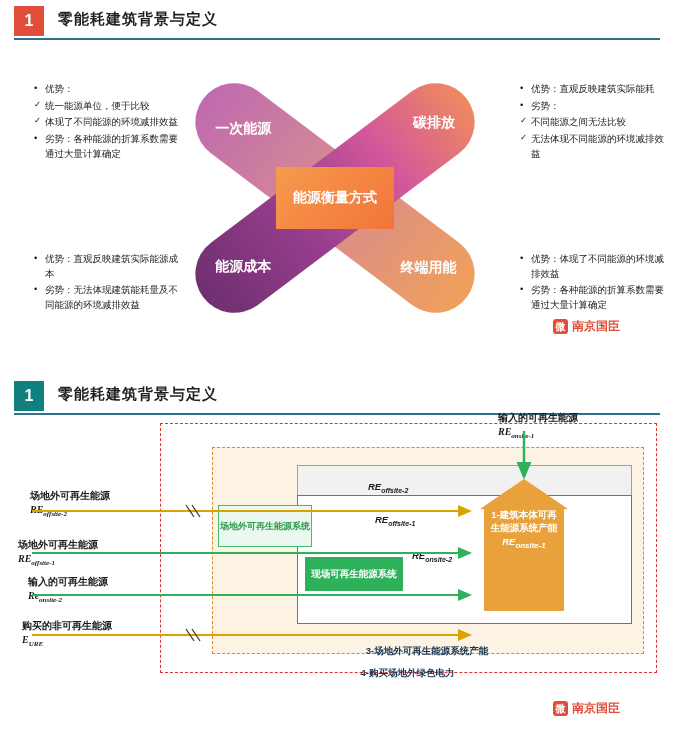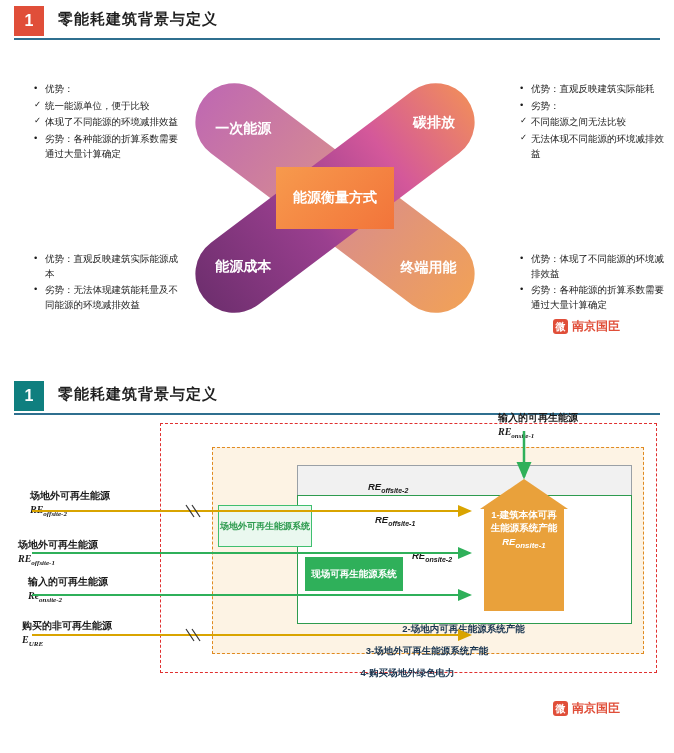--- a/index.html
+++ b/index.html
@@ -184,21 +184,20 @@
     </div>
     <div class="lbl l4">
       <span>购买的非可再生能源</span><br>
       <span class="it"><span>E</span><sub>URE</sub></span>
     </div>
 
     <div class="flow f1"><span>RE</span><sub>offsite-2</sub></div>
     <div class="flow f2"><span>RE</span><sub>offsite-1</sub></div>
     <div class="flow f3"><span>RE</span><sub>onsite-2</sub></div>
 
-    <div class="cap cap2">2-场地内可再生能源系统产能</div>
     <div class="cap cap3">3-场地外可再生能源系统产能</div>
     <div class="cap cap4">4-购买场地外绿色电力</div>
 
     <svg class="arrows">
       <defs>
         <marker id="gA" markerWidth="7" markerHeight="7" refX="6" refY="3" orient="auto">
           <path d="M0,0 L7,3 L0,6 z" fill="#2fb05a"></path>
         </marker>
         <marker id="yA" markerWidth="7" markerHeight="7" refX="6" refY="3" orient="auto">
           <path d="M0,0 L7,3 L0,6 z" fill="#d9a400"></path>

